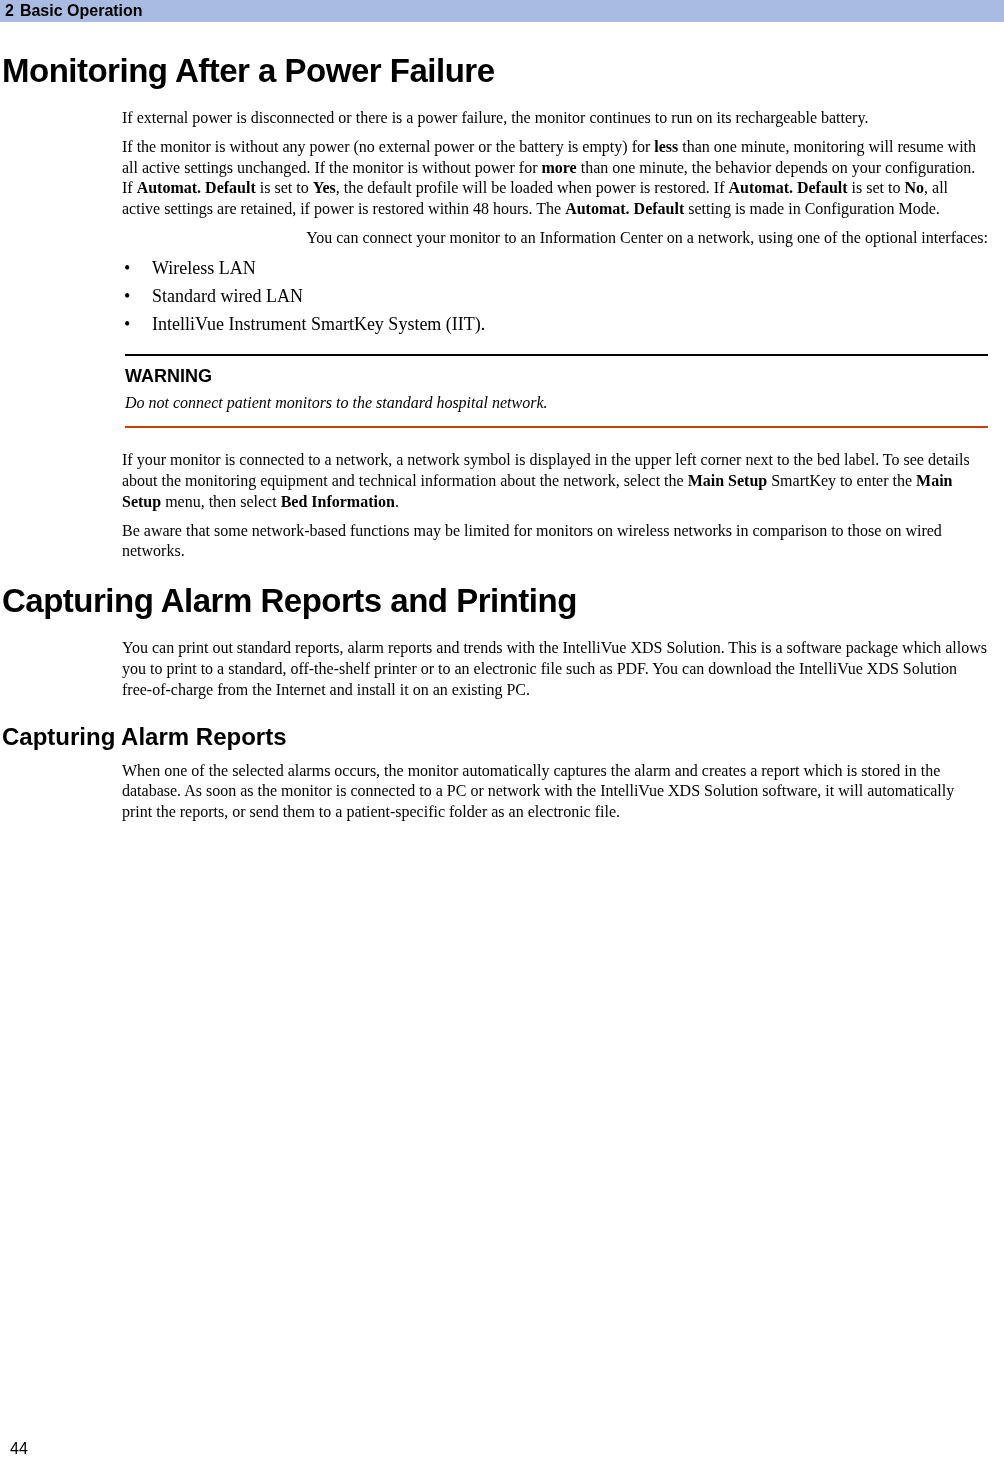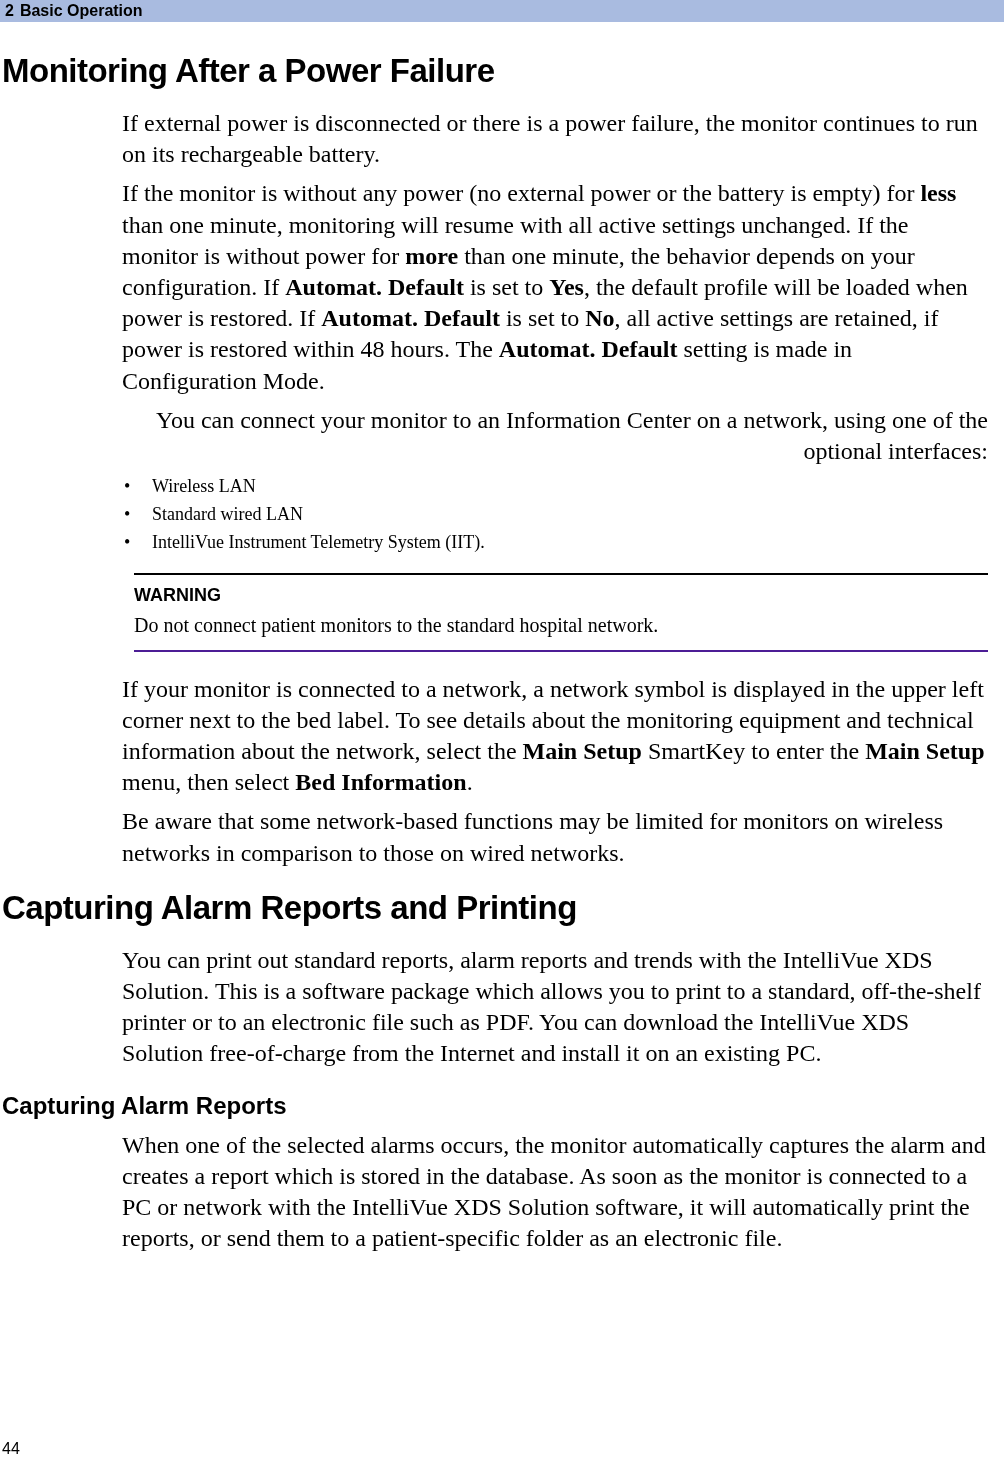--- a/index.html
+++ b/index.html
@@ -4,31 +4,31 @@
 <style>
 @page { size: 1004px 1476px; margin: 0; }
 html, body { margin: 0; padding: 0; width: 1004px; height: 1476px; background: #fff; font-family: Arial, Helvetica, sans-serif; color: #000; }
 .page { position: relative; width: 1004px; height: 1476px; padding: 0; box-sizing: border-box; }
 .header-bar { background: #a9bbe0; height: 22px; width: 100%; display: flex; align-items: center; padding-left: 5px; box-sizing: border-box; }
 .header-bar span { font-family: Arial, sans-serif; font-size: 16px; font-weight: bold; color: #000; }
 .content { padding: 30px 16px 0 2px; }
 h1 { font-family: Arial, sans-serif; font-size: 33px; font-weight: bold; margin: 0 0 18px 0; letter-spacing: -0.5px; }
 h2 { font-family: Arial, sans-serif; font-size: 24px; font-weight: bold; margin: 22px 0 10px 0; }
 .body-text { margin-left: 120px; margin-right: 0; }
-p { font-family: Georgia, 'Times New Roman', serif; font-size: 24px; line-height: 1.3; margin: 0 0 8px 0; }
+p { font-family: Georgia, 'Times New Roman', serif; font-size: 16px; line-height: 1.3; margin: 0 0 8px 0; }
 p.tight { margin-bottom: 6px; text-align: right; }
 ul { list-style: none; padding: 0; margin: 6px 0 10px 0; }
 ul li { font-family: Georgia, 'Times New Roman', serif; font-size: 18px; line-height: 1.55; padding-left: 30px; position: relative; }
 ul li::before { content: "•"; position: absolute; left: 2px; top: 0; }
-.warning-box { border-top: 2px solid #000; border-bottom: 2px solid #4c1d95; padding: 10px 0 12px 0; margin: 16px 0 22px 12px; }
+.warning-box { border-top: 2px solid #000; border-bottom: 2px solid #c2410c; padding: 10px 0 12px 0; margin: 16px 0 22px 3px; }
 .warning-box .label { font-family: Arial, sans-serif; font-size: 18px; font-weight: bold; margin-bottom: 6px; }
-.warning-box .text { font-family: Georgia, 'Times New Roman', serif; font-size: 20px; line-height: 1.3; }
+.warning-box .text { font-family: Georgia, 'Times New Roman', serif; font-size: 16px; line-height: 1.3; font-style: italic; }
 .ui-bold { font-family: Liberation Serif, serif; font-weight: 700; }
 .serif-bold { font-weight: bold; }
-.page-number { position: absolute; bottom: 18px; left: 2px; font-family: Arial, sans-serif; font-size: 16px; }
+.page-number { position: absolute; bottom: 18px; left: 10px; font-family: Arial, sans-serif; font-size: 16px; }
 </style>
 </head>
 <body>
 <div class="page">
 
 <div class="header-bar">
   <span>2</span>
   <span style="width:6px;display:inline-block"></span>
   <span>Basic Operation</span>
 </div>
@@ -41,21 +41,21 @@
     <p>
       <span>If the monitor is without any power (no external power or the battery is empty) for </span><span class="serif-bold">less</span><span> than one minute, monitoring will resume with all active settings unchanged. If the monitor is without power for </span><span class="serif-bold">more</span><span> than one minute, the behavior depends on your configuration. If </span><span class="ui-bold">Automat. Default</span><span> is set to </span><span class="ui-bold">Yes</span><span>, the default profile will be loaded when power is restored. If </span><span class="ui-bold">Automat. Default</span><span> is set to </span><span class="ui-bold">No</span><span>, all active settings are retained, if power is restored within 48 hours. The </span><span class="ui-bold">Automat. Default</span><span> setting is made in Configuration Mode.</span>
     </p>
   </div>
 
   <div class="body-text">
     <p class="tight">You can connect your monitor to an Information Center on a network, using one of the optional interfaces:</p>
     <ul>
       <li>Wireless LAN</li>
       <li>Standard wired LAN</li>
-      <li>IntelliVue Instrument Telemetry System (IIT).</li>
+      <li>IntelliVue Instrument SmartKey System (IIT).</li>
     </ul>
     <div class="warning-box">
       <div class="label">WARNING</div>
       <div class="text">Do not connect patient monitors to the standard hospital network.</div>
     </div>
     <p>
       <span>If your monitor is connected to a network, a network symbol is displayed in the upper left corner next to the bed label. To see details about the monitoring equipment and technical information about the network, select the </span><span class="ui-bold">Main Setup</span><span> SmartKey to enter the </span><span class="ui-bold">Main Setup</span><span> menu, then select </span><span class="ui-bold">Bed Information</span><span>.</span>
     </p>
     <p>Be aware that some network-based functions may be limited for monitors on wireless networks in comparison to those on wired networks.</p>
   </div>

